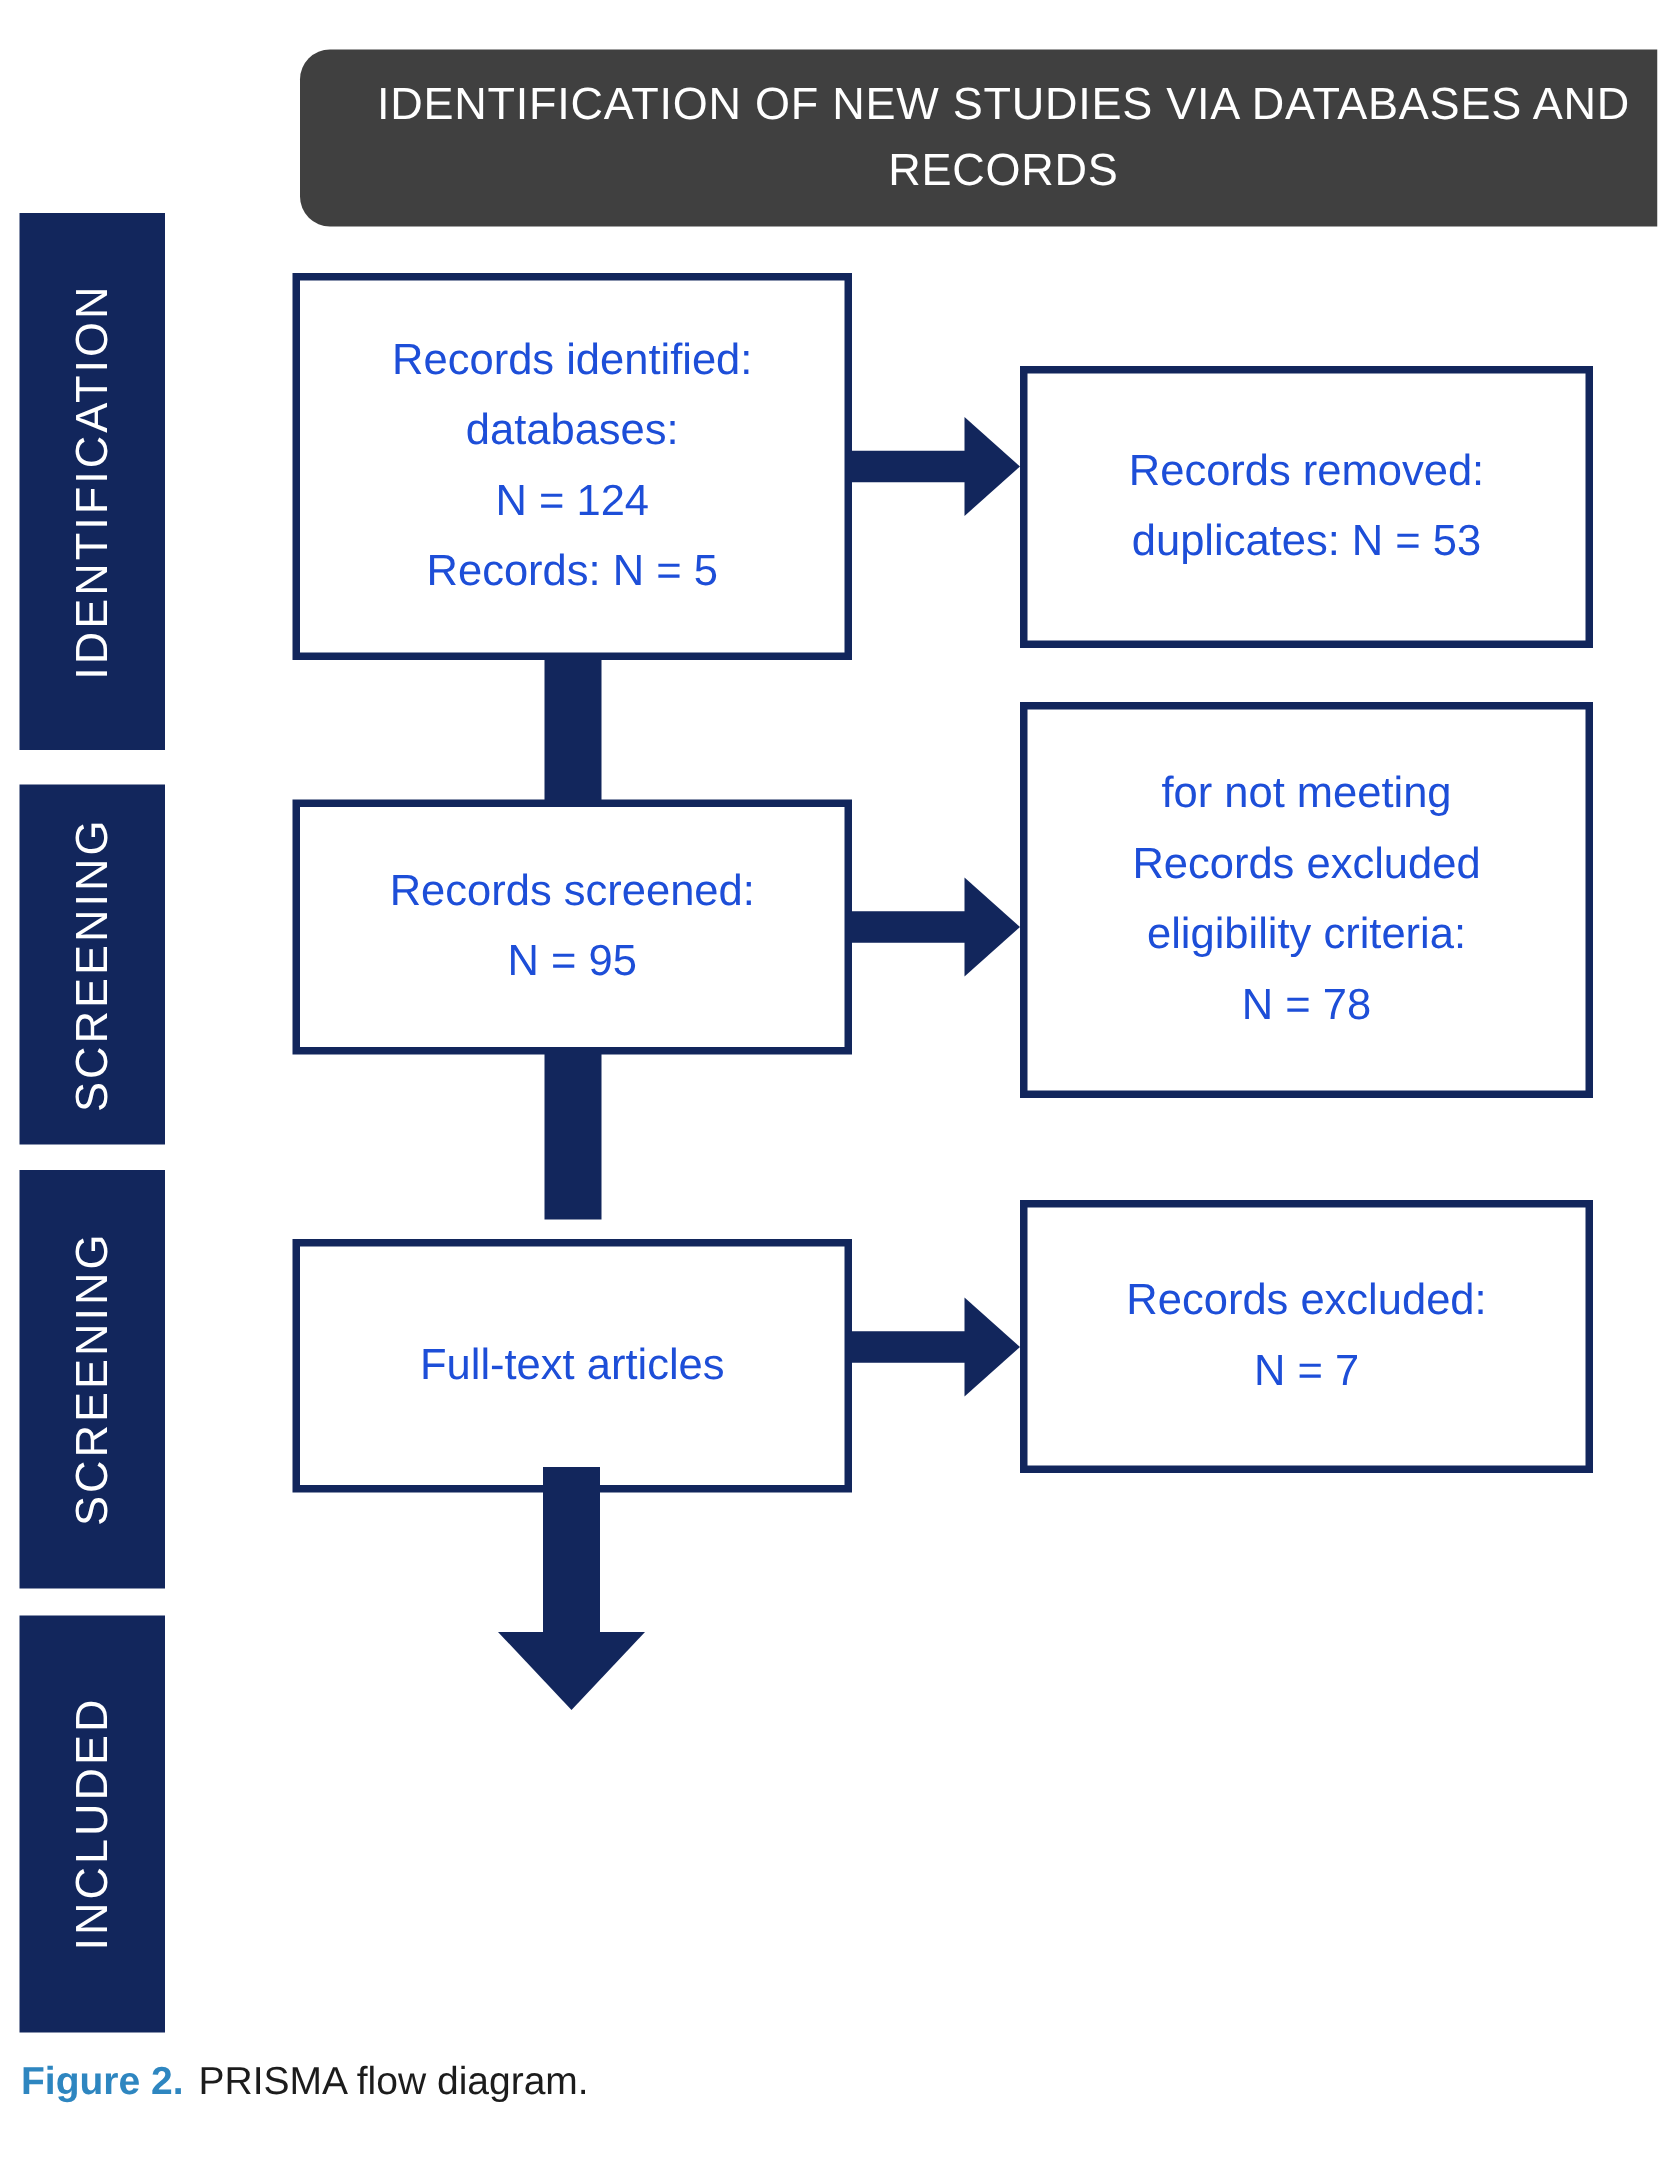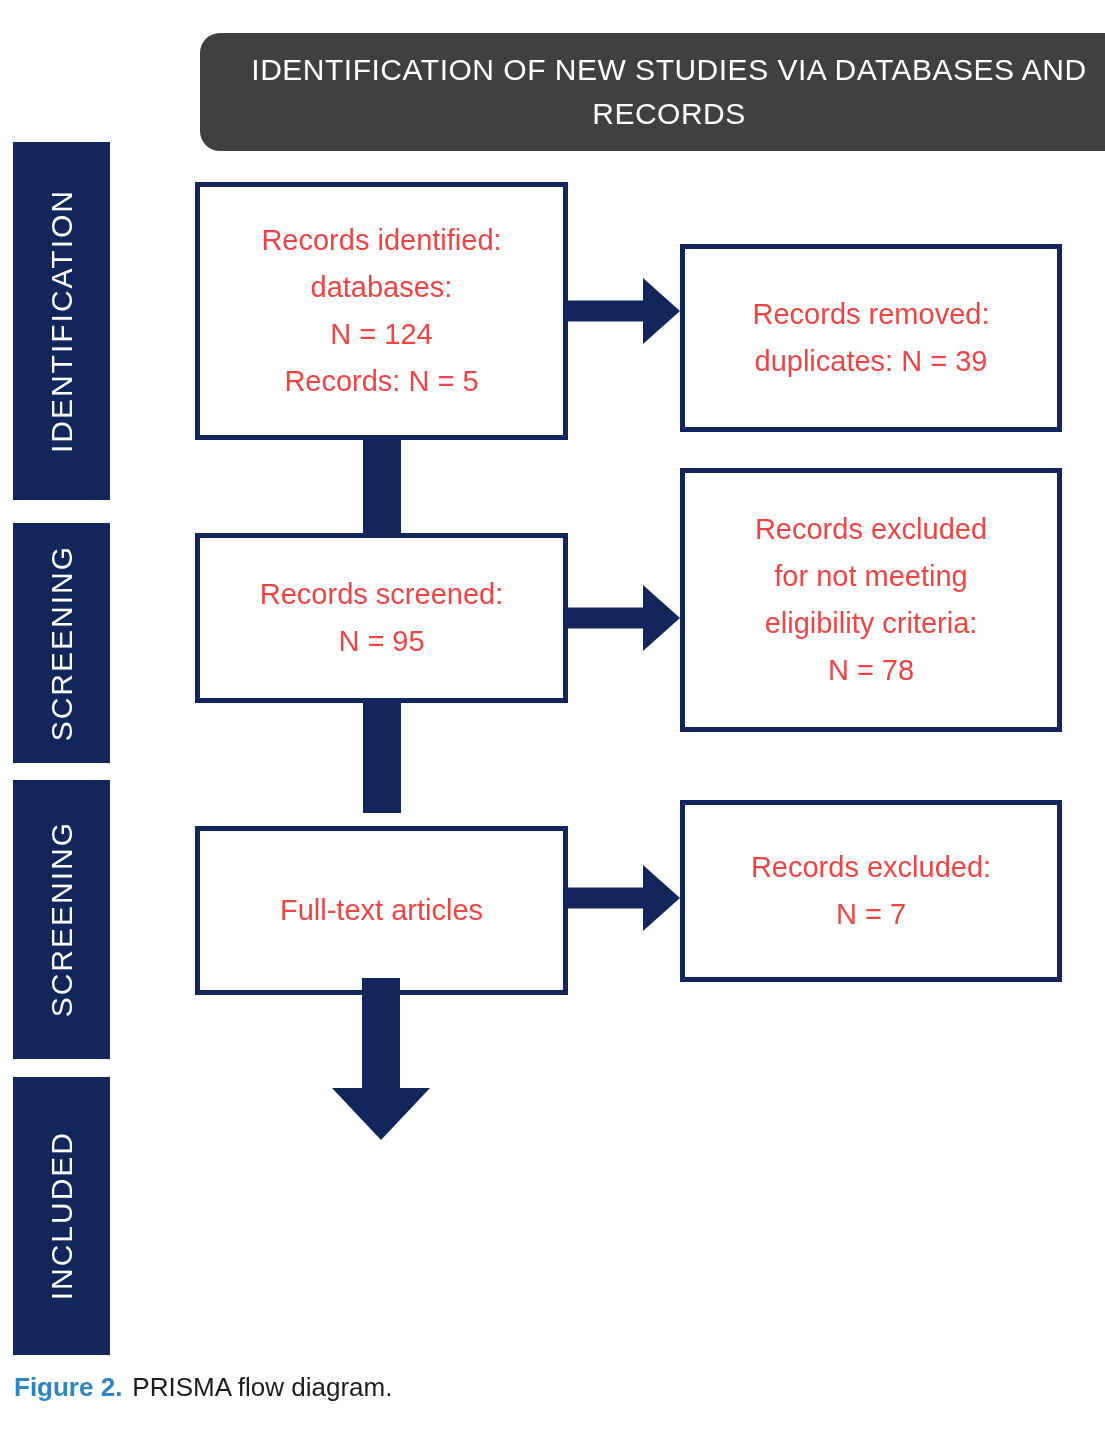--- a/index.html
+++ b/index.html
@@ -47,21 +47,21 @@
   .bar-1 { top: 142px; height: 358px; }
   .bar-2 { top: 523px; height: 240px; }
   .bar-3 { top: 780px; height: 279px; }
   .bar-4 { top: 1077px; height: 278px; }
 
   
   .flow-box {
     position: absolute;
     background: #ffffff;
     border: 5px solid #12265c;
-    color: #ef4444;
+    color: #1d4ed8;
     display: flex; flex-direction: column;
     align-items: center; justify-content: center;
     text-align: center;
     font-size: 29px; line-height: 47px;
   }
   .main-col { left: 195px; width: 373px; }
   .side-col { left: 680px; width: 382px; }
 
   .mbox-1 { top: 182px; height: 258px; }
   .mbox-2 { top: 533px; height: 170px; }
@@ -168,26 +168,26 @@
     <div>N = 95</div>
   </div>
 
   <div class="flow-box main-col mbox-3">
     <div>Full-text articles</div>
   </div>
 
 
   <div class="flow-box side-col sbox-1">
     <div>Records removed:</div>
-    <div>duplicates: N = 39</div>
+    <div>duplicates: N = 53</div>
   </div>
 
   <div class="flow-box side-col sbox-2">
+    <div>for not meeting</div>
     <div>Records excluded</div>
-    <div>for not meeting</div>
     <div>eligibility criteria:</div>
     <div>N = 78</div>
   </div>
 
   <div class="flow-box side-col sbox-3">
     <div>Records excluded:</div>
     <div>N = 7</div>
   </div>
 
   <div class="h-arrow ha-1">

